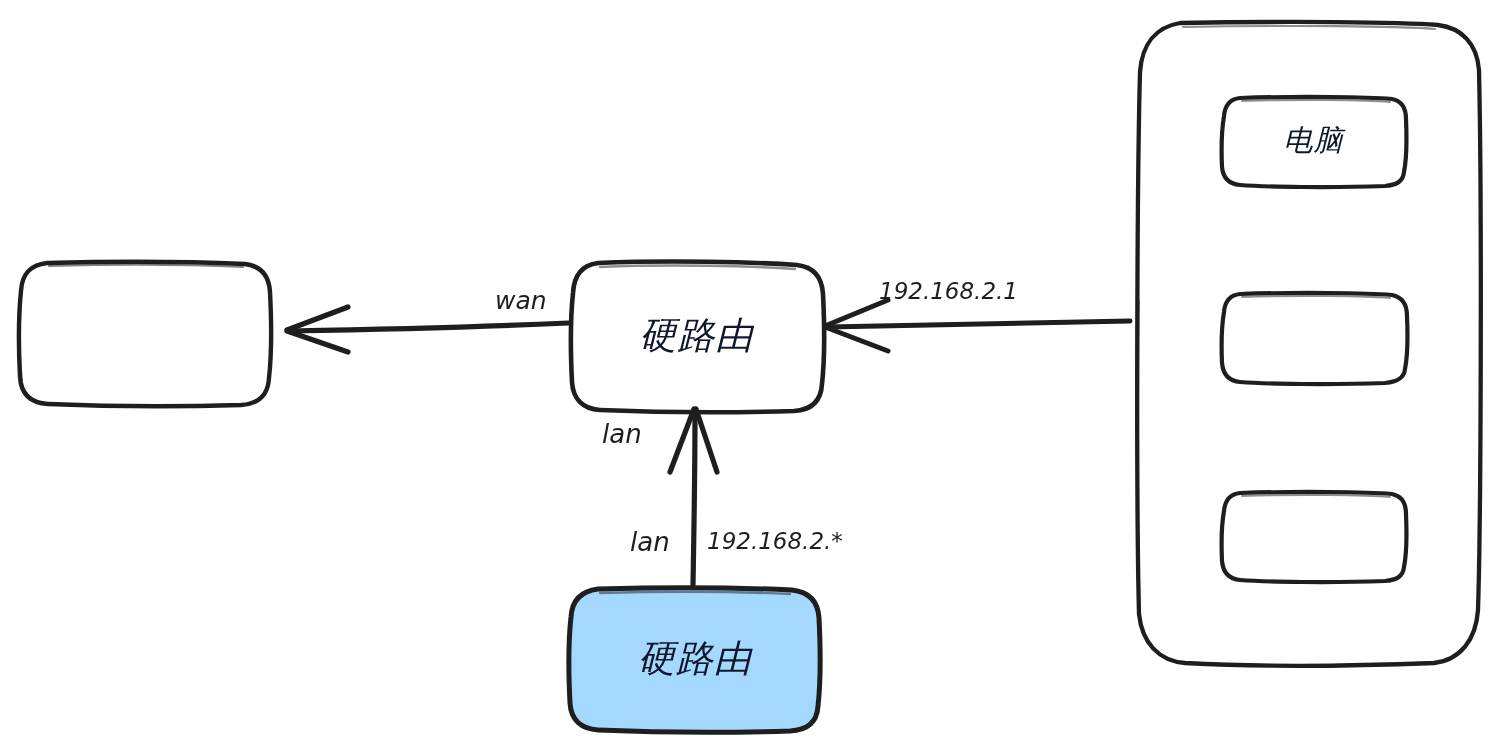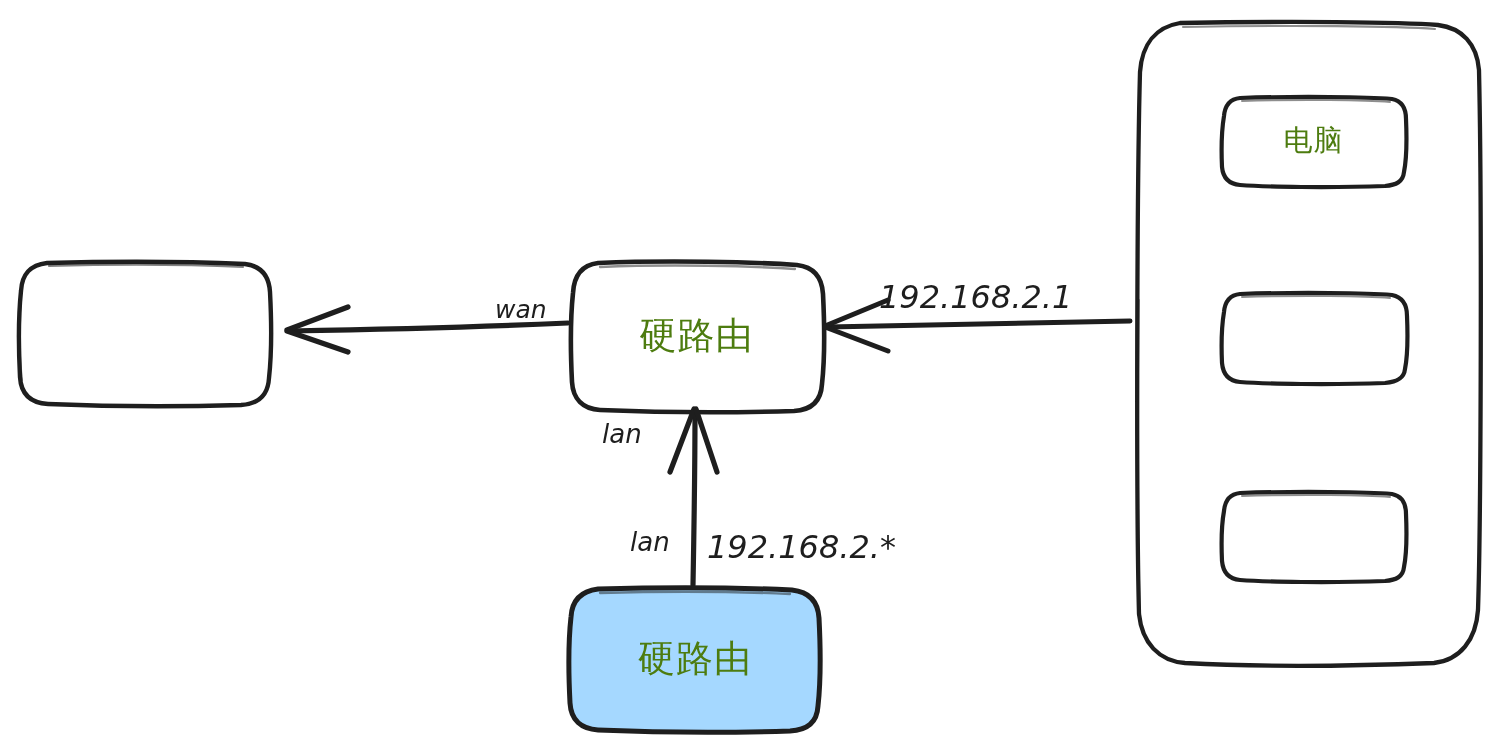--- a/index.html
+++ b/index.html
@@ -24,38 +24,39 @@
     top: 0;
     width: 1504px;
     height: 750px;
   }
   .node-label {
     position: absolute;
     display: flex;
     align-items: center;
     justify-content: center;
     font-family: "Liberation Sans", sans-serif;
-    color: #4d7c0f;
+    color: #0f172a;
     white-space: nowrap;
     pointer-events: none;
+    font-style: italic;
   }
   .cjk-lg { font-size: 37px; letter-spacing: 1px; }
   .cjk-md { font-size: 29px; letter-spacing: 1px; }
   .edge-label {
     position: absolute;
     font-family: "DejaVu Sans", sans-serif;
     color: #1e1e1e;
     white-space: nowrap;
     pointer-events: none;
     font-style: italic;
     font-weight: 500;
   }
-  .el-wan   { font-size: 25px; margin-top: 9px; }
+  .el-wan   { font-size: 25px; }
   .el-lan   { font-size: 26px; }
-  .el-ip    { font-size: 32px; }
+  .el-ip    { font-size: 23px; }
 </style>
 </head>
 <body>
 
 <div id="canvas">
 
   <svg id="sketch" viewBox="0 0 1504 750" aria-hidden="true">
     <g fill="none" stroke="#1e1e1e" stroke-linecap="round" stroke-linejoin="round">
 
       <g stroke-width="4.4">

